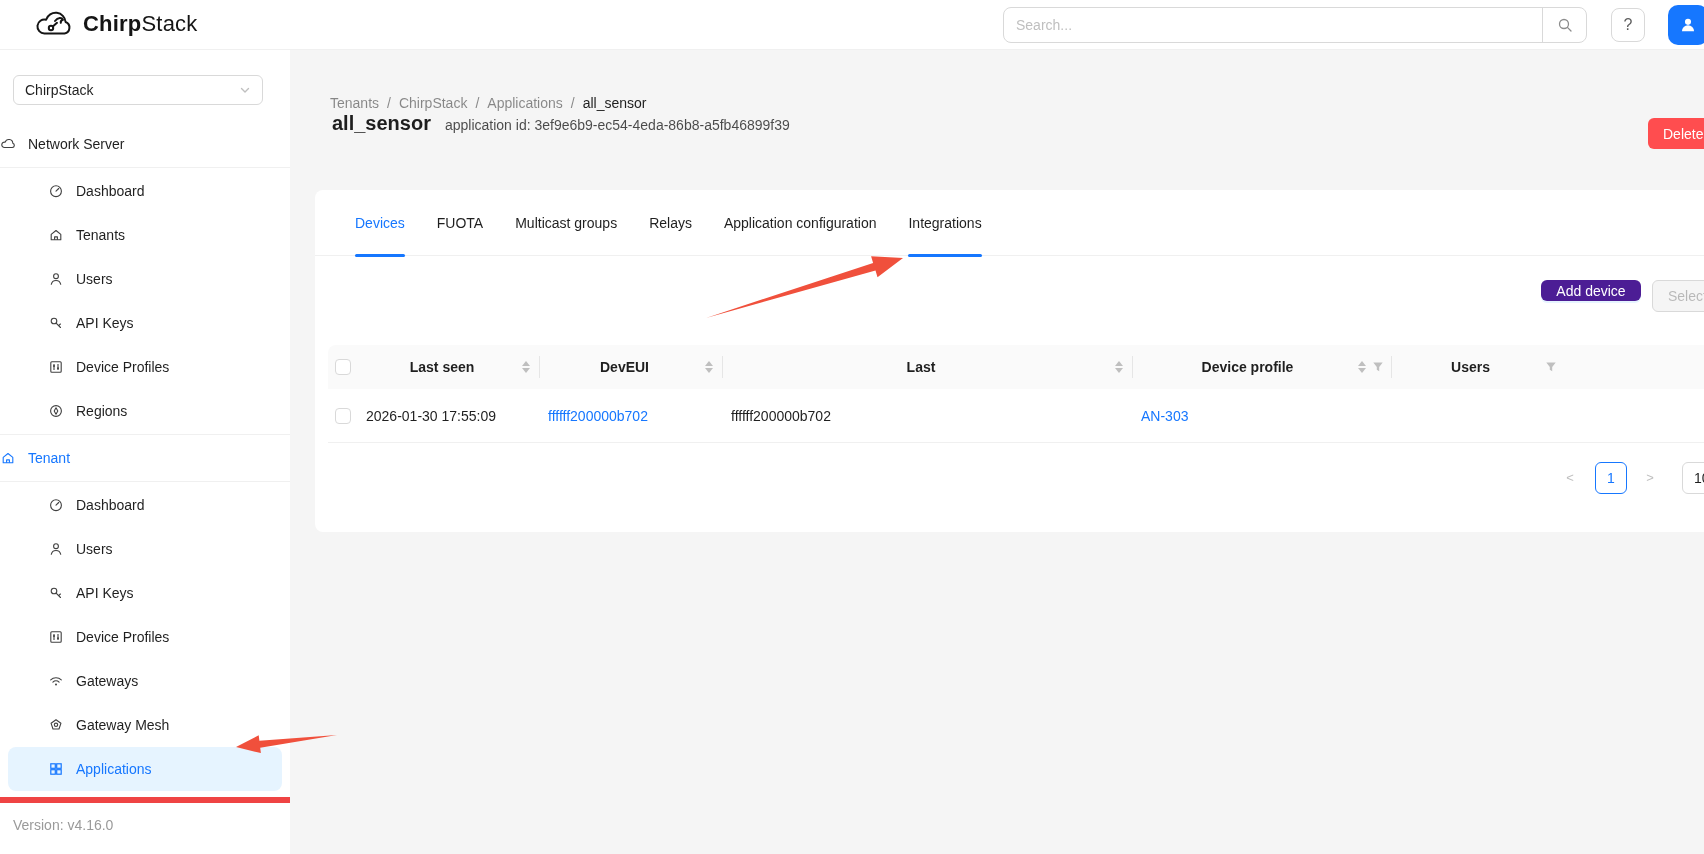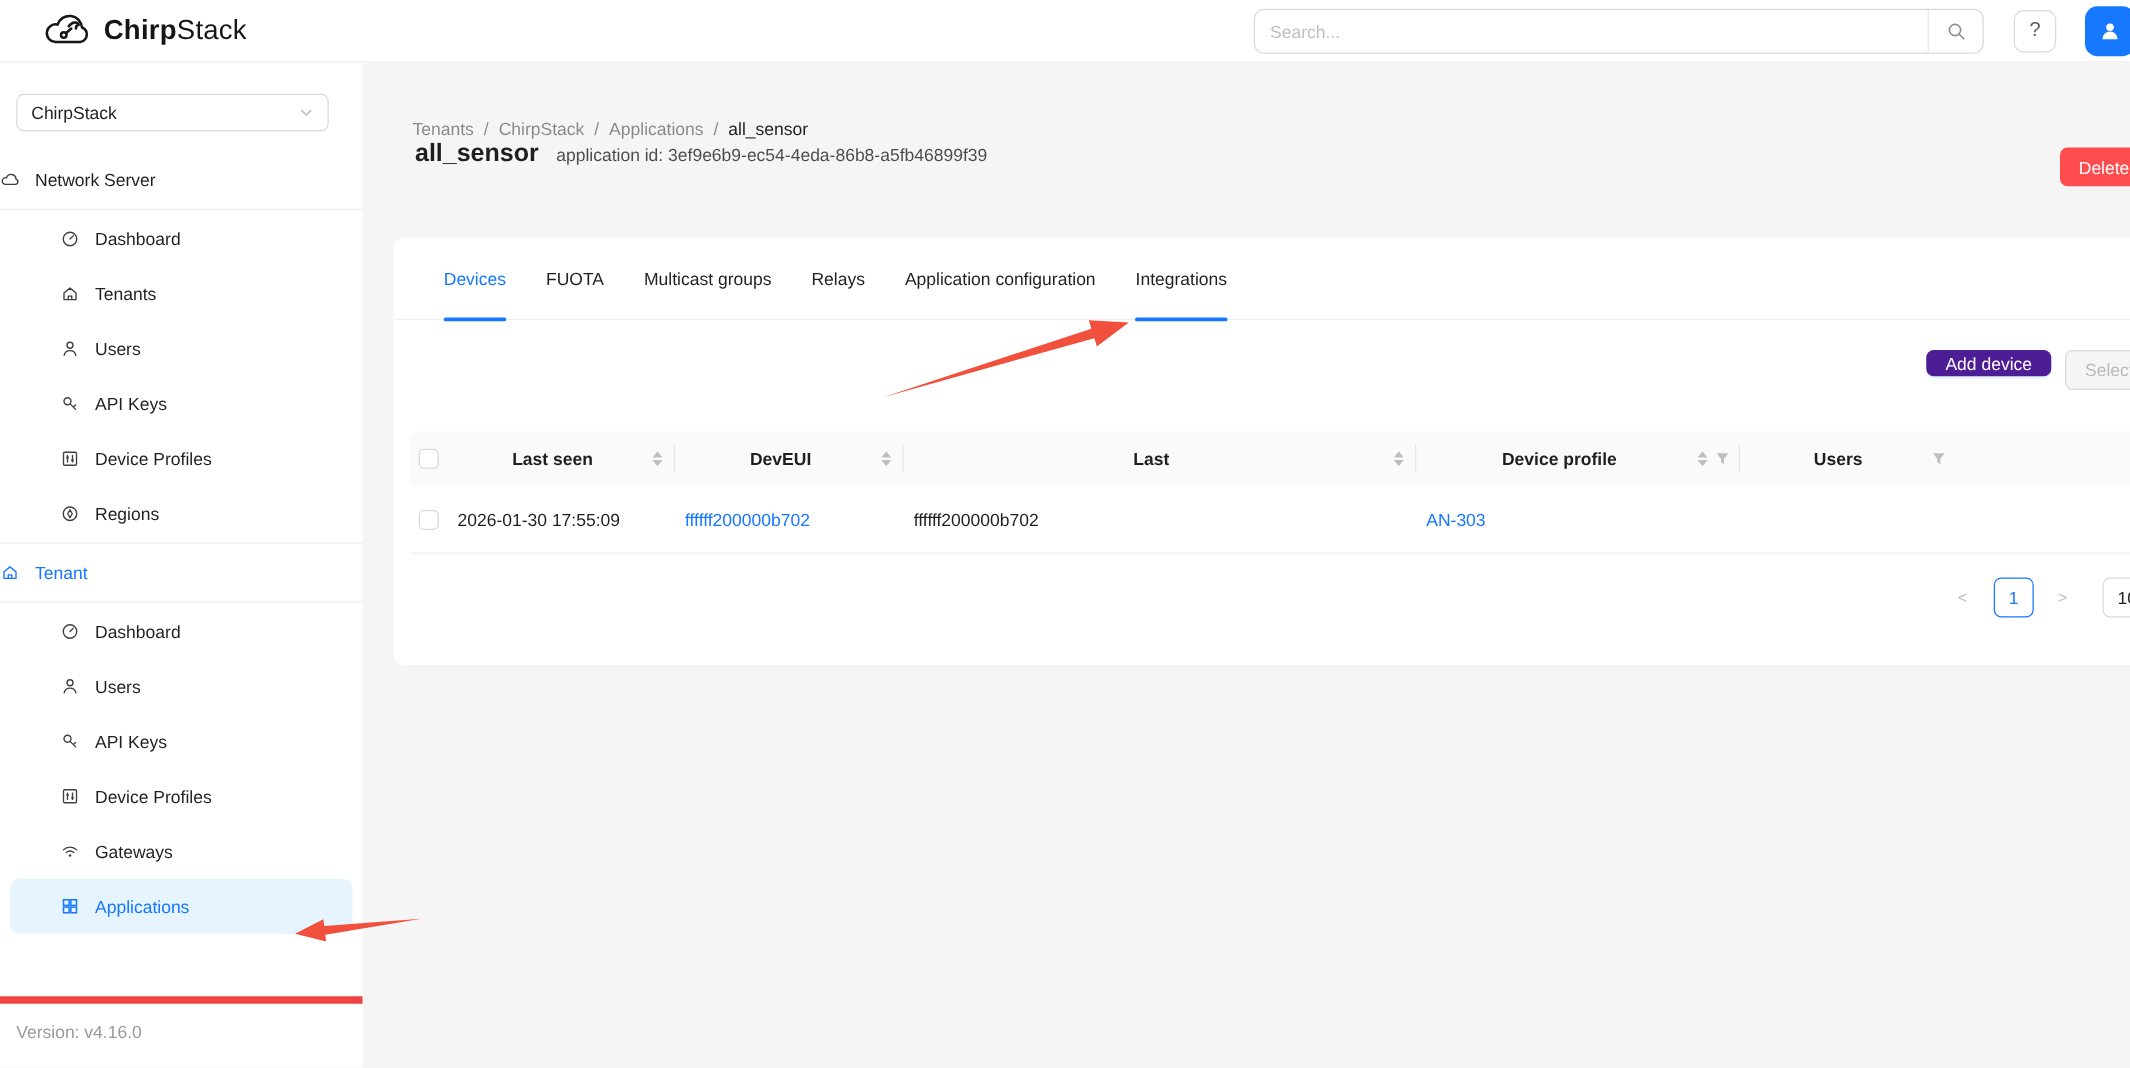--- a/index.html
+++ b/index.html
@@ -352,20 +352,29 @@
       <span class="ic">
         <svg width="16" height="16" viewBox="0 0 16 16" fill="none" stroke="currentColor" stroke-width="1.1" stroke-linecap="round">
           <path d="M2.7 6.9a7.5 7.5 0 0 1 10.6 0"></path>
             <path d="M4.9 9.1a4.4 4.4 0 0 1 6.2 0"></path>
           <circle cx="8" cy="11.4" r="1" fill="currentColor" stroke="none"></circle>
         </svg>
       </span>
       <span>Gateways</span>
     </div>
 
+    <div class="mrow mi">
+      <span class="ic">
+        <svg width="16" height="16" viewBox="0 0 16 16" fill="none" stroke="currentColor" stroke-width="1.1" stroke-linejoin="round">
+          <path d="M8 2.7 12.9 6.3 11 12H5L3.1 6.3z"></path>
+            <circle cx="8" cy="7.8" r="1.7"></circle>
+        </svg>
+      </span>
+      <span>Gateway Mesh</span>
+    </div>
 
     <div class="mrow mi selected active">
       <span class="ic">
         <svg width="16" height="16" viewBox="0 0 16 16" fill="none" stroke="currentColor" stroke-width="1.2">
           <rect x="2.8" y="2.8" width="4.5" height="4.5"></rect>
             <rect x="8.7" y="2.8" width="4.5" height="4.5"></rect>
           <rect x="2.8" y="8.7" width="4.5" height="4.5"></rect>
             <rect x="8.7" y="8.7" width="4.5" height="4.5"></rect>
         </svg>
       </span>

